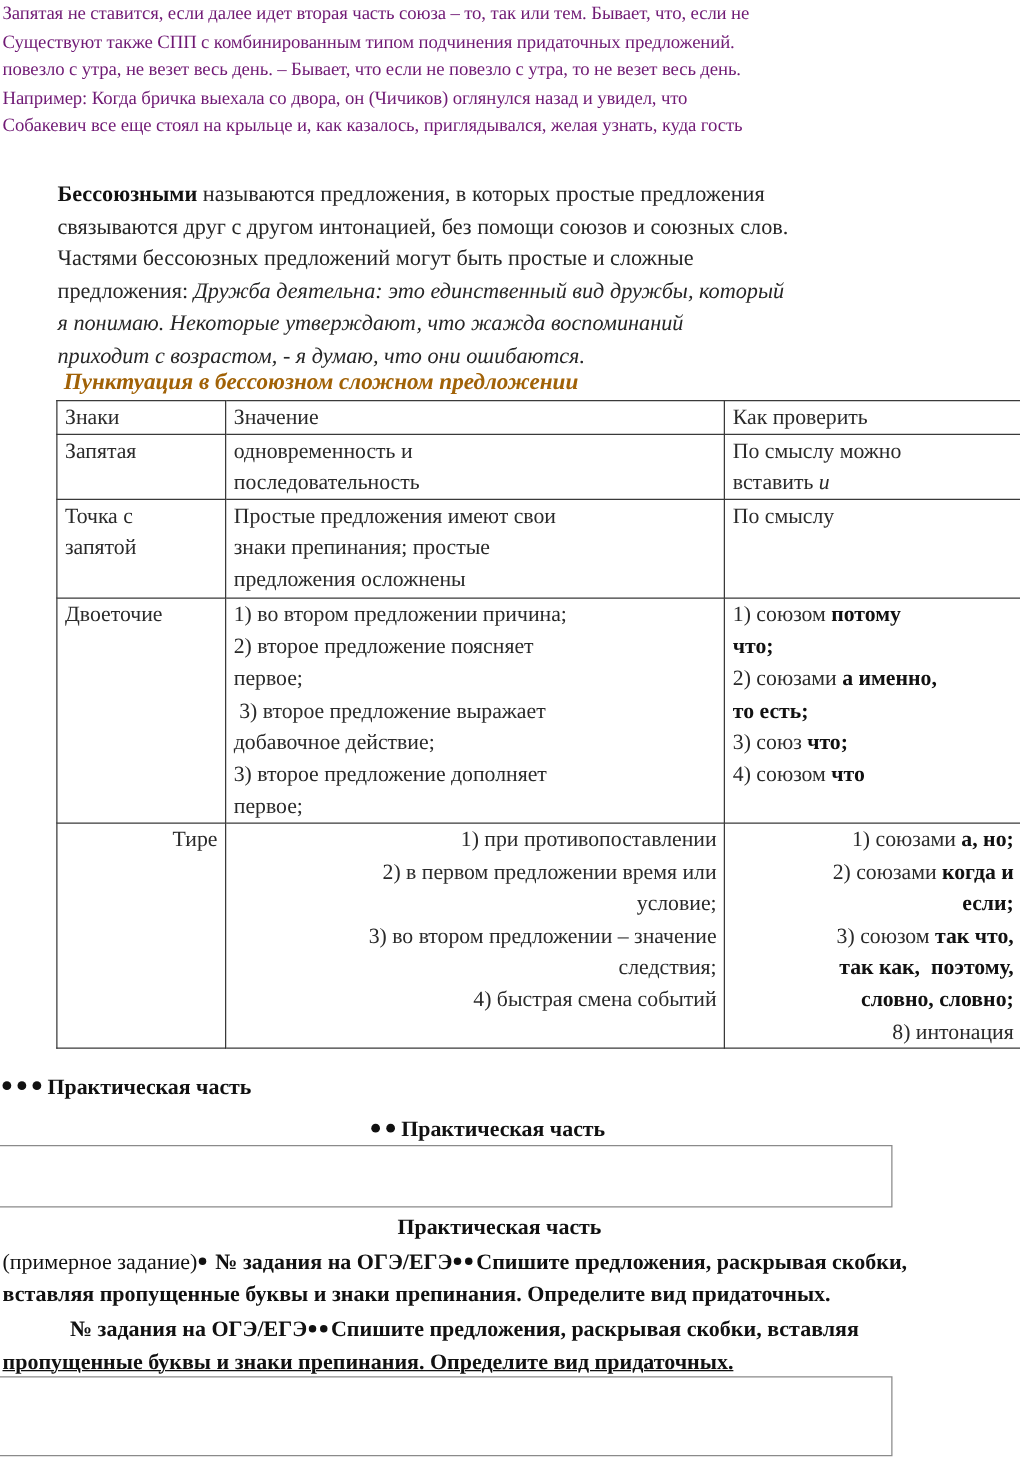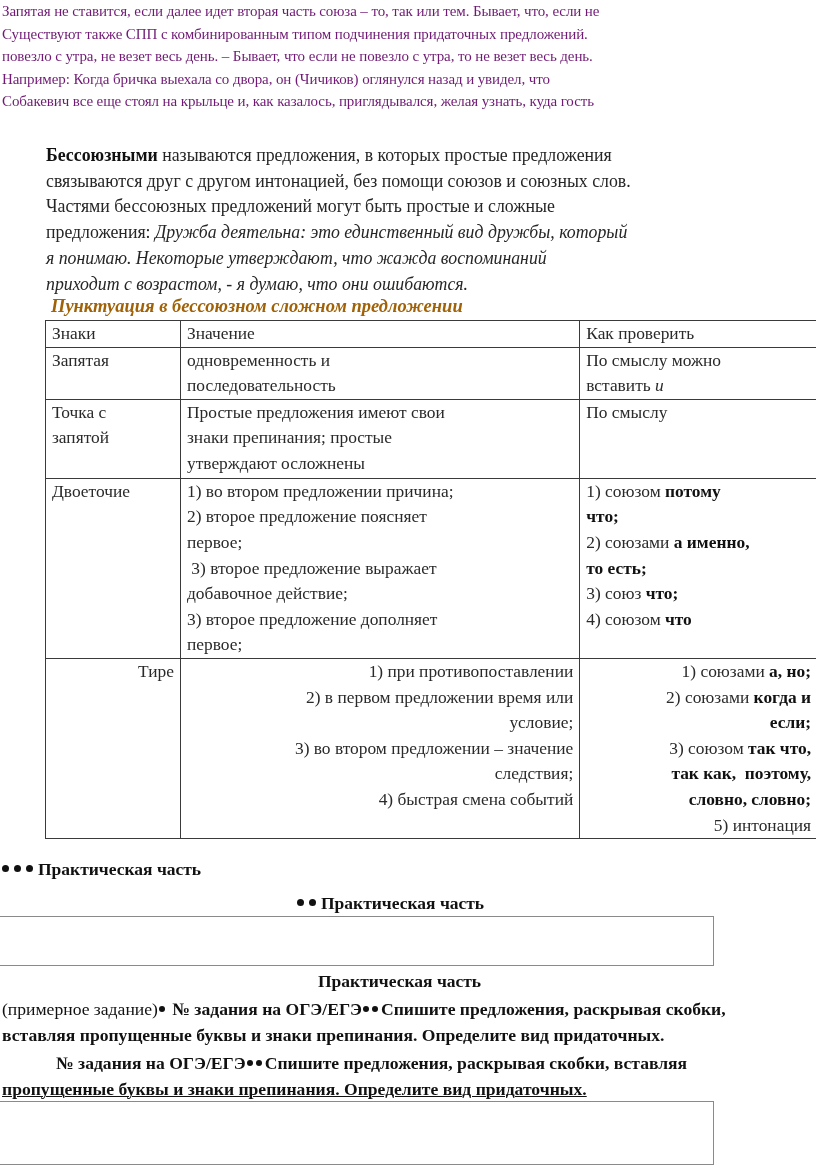--- a/index.html
+++ b/index.html
@@ -146,21 +146,21 @@
     </td>
   </tr>
   <tr class="r2">
     <td class="c1">
       <div>Точка с</div>
       <div>запятой</div>
     </td>
     <td class="c2">
       <div>Простые предложения имеют свои</div>
       <div>знаки препинания; простые</div>
-      <div>утверждают осложнены</div>
+      <div>предложения осложнены</div>
     </td>
     <td class="c3">По смыслу</td>
   </tr>
   <tr class="r3">
     <td class="c1">Двоеточие</td>
     <td class="c2">
       <div>1) во втором предложении причина;</div>
       <div>2) второе предложение поясняет</div>
       <div>первое;</div>
       <div style="white-space:pre"> 3) второе предложение выражает</div>
@@ -187,21 +187,21 @@
       <div>следствия;</div>
       <div>4) быстрая смена событий</div>
     </td>
     <td class="c3">
       <div><span>1) союзами </span><span class="b">а, но;</span></div>
       <div><span>2) союзами </span><span class="b">когда и</span></div>
       <div><span></span><span class="b">если;</span></div>
       <div><span>3) союзом </span><span class="b">так что,</span></div>
       <div style="white-space:pre"><span></span><span class="b">так как,  поэтому,</span></div>
       <div><span></span><span class="b">словно, словно;</span></div>
-      <div><span>5) интонация</span><span class="b"></span></div>
+      <div><span>8) интонация</span><span class="b"></span></div>
     </td>
   </tr>
 </tbody>
   </table>
 
 <div class="prac" style="left:2px; top:858px;">
   <span class="dot"></span><span class="dot"></span><span class="dot"></span><span>Практическая часть</span>
 </div>
 
 <div class="prac" style="left:297px; top:892px;">

